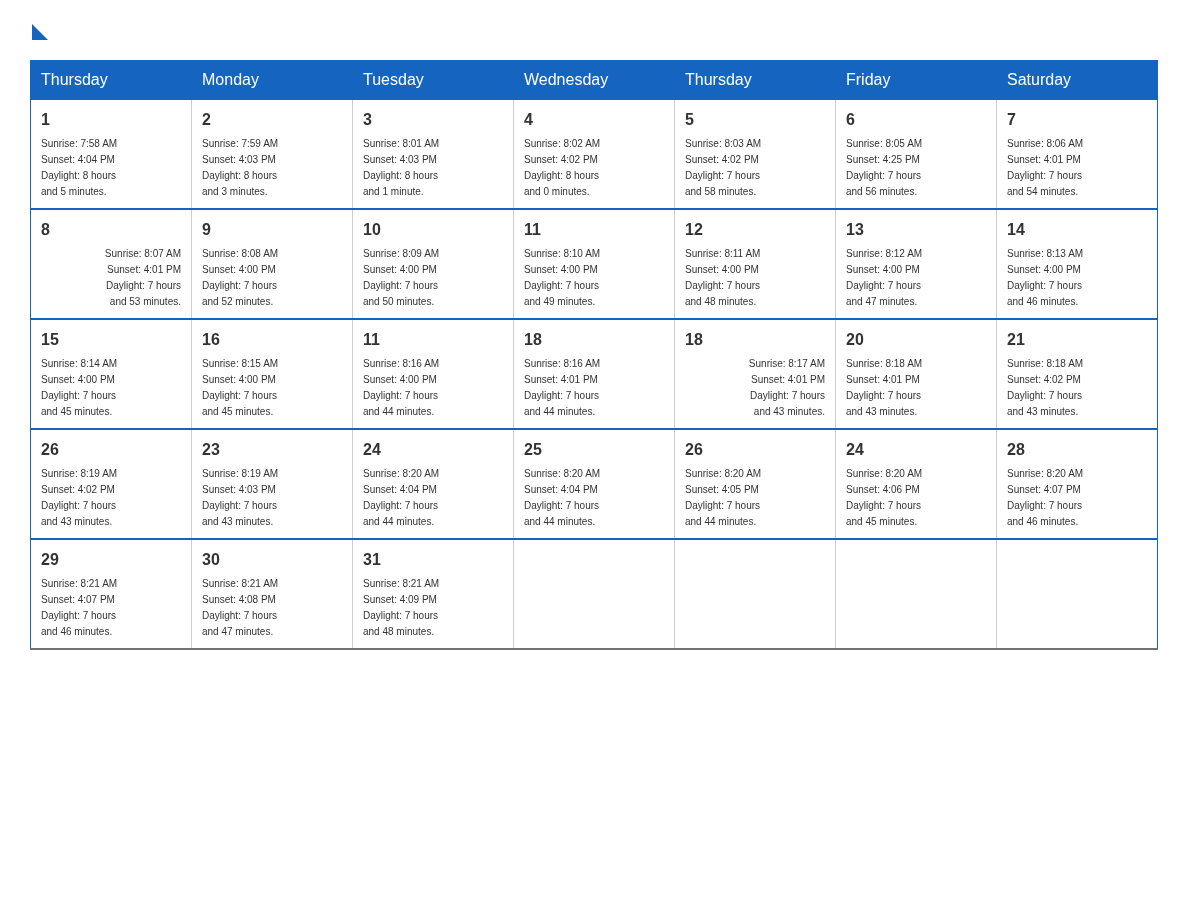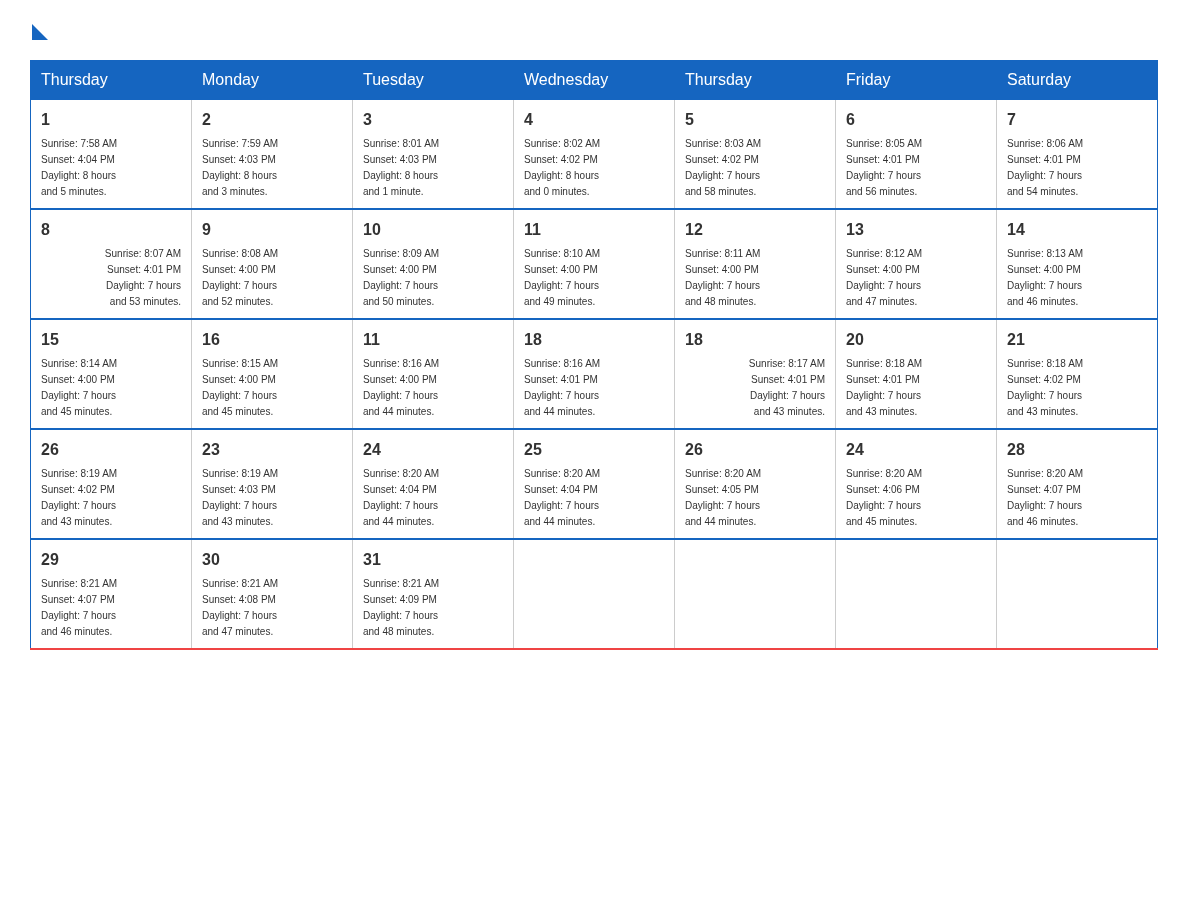--- a/index.html
+++ b/index.html
@@ -96,21 +96,21 @@
       font-size: 16px;
       font-weight: bold;
       display: block;
       margin-bottom: 4px;
     }
     .day-info {
       font-size: 10px;
       line-height: 1.6;
     }
     tbody tr:last-child {
-      border-bottom: 2px solid #ef4444;
+      border-bottom: 2px solid #737373;
     }
   </style>
 </head>
 <body>
 
 <div class="header">
   <div class="logo">
     <div class="logo-top">
       <span class="logo-general"></span>
       <div class="logo-arrow"></div>
@@ -170,21 +170,21 @@
         <td>
           <span class="day-number">5</span>
           <div class="day-info" style="white-space: pre-line;">Sunrise: 8:03 AM
 Sunset: 4:02 PM
 Daylight: 7 hours
 and 58 minutes.</div>
         </td>
         <td>
           <span class="day-number">6</span>
           <div class="day-info" style="white-space: pre-line;">Sunrise: 8:05 AM
-Sunset: 4:01 PM
+Sunset: 4:25 PM
 Daylight: 7 hours
 and 56 minutes.</div>
         </td>
         <td>
           <span class="day-number">7</span>
           <div class="day-info" style="white-space: pre-line;">Sunrise: 8:06 AM
 Sunset: 4:01 PM
 Daylight: 7 hours
 and 54 minutes.</div>
         </td>

